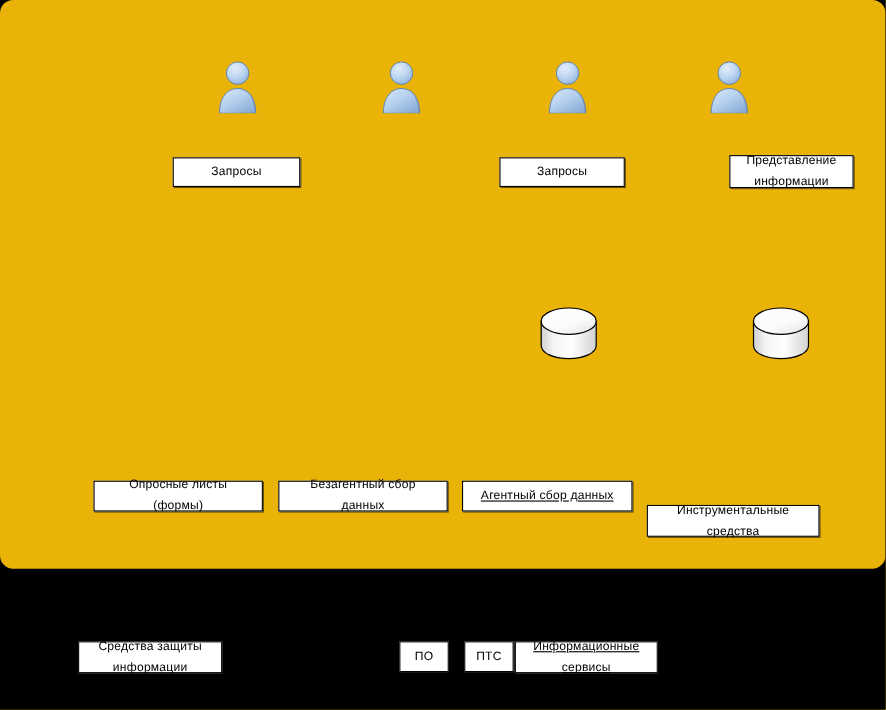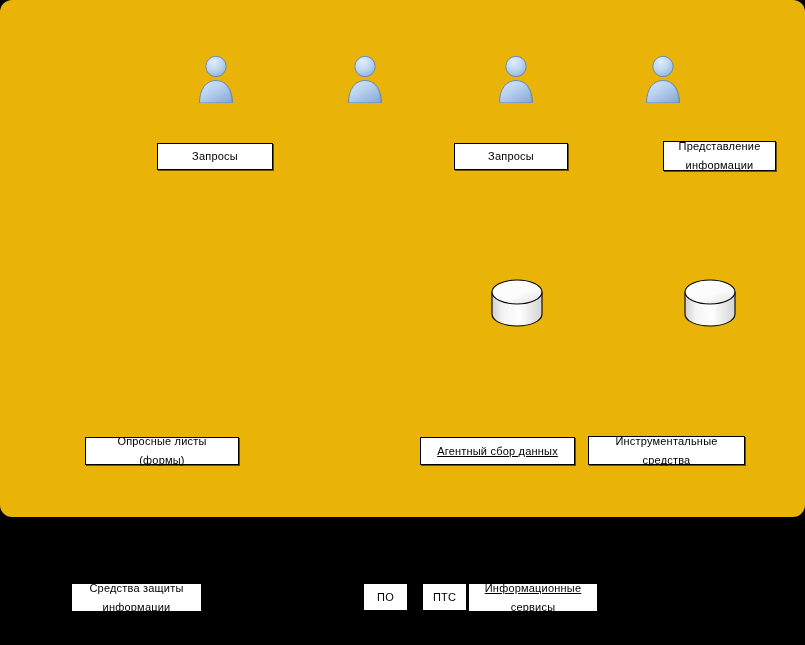--- a/index.html
+++ b/index.html
@@ -140,24 +140,26 @@
   <div class="db-icon" style="left:682px; top:276px;">
     <svg viewBox="0 0 56 56" xmlns="http://www.w3.org/2000/svg">
       <path d="M3 16 L3 38 C3 45 14.2 50 28 50 C41.8 50 53 45 53 38 L53 16 Z" fill="url(#dbside)" stroke="#000000" stroke-width="1.1"></path>
       <ellipse cx="28" cy="16" rx="25" ry="12" fill="url(#dbtop)" stroke="#000000" stroke-width="1.1"></ellipse>
     </svg>
   </div>
 
   <div class="box two-line" style="left:85px; top:437px; width:154px; height:28px;">Опросные листы
 (формы)</div>
 
+  <div class="box two-line" style="left:253px; top:437px; width:154px; height:28px;">Безагентный сбор
+данных</div>
 
   <div class="box" style="left:420px; top:437px; width:155px; height:28px;text-decoration:underline;">Агентный сбор данных</div>
 
-  <div class="box two-line" style="left:588px; top:436px; width:157px; height:29px;">Инструментальные
+  <div class="box two-line" style="left:588px; top:459px; width:157px; height:29px;">Инструментальные
 средства</div>
 
   <div class="box two-line" style="left:71px; top:583px; width:131px; height:29px;text-align:center;">Средства защиты
 информации</div>
 
 
   <div class="box" style="left:363px; top:583px; width:45px; height:28px;">ПО</div>
 
   <div class="box" style="left:422px; top:583px; width:45px; height:28px;text-align:right;">ПТС</div>
 

